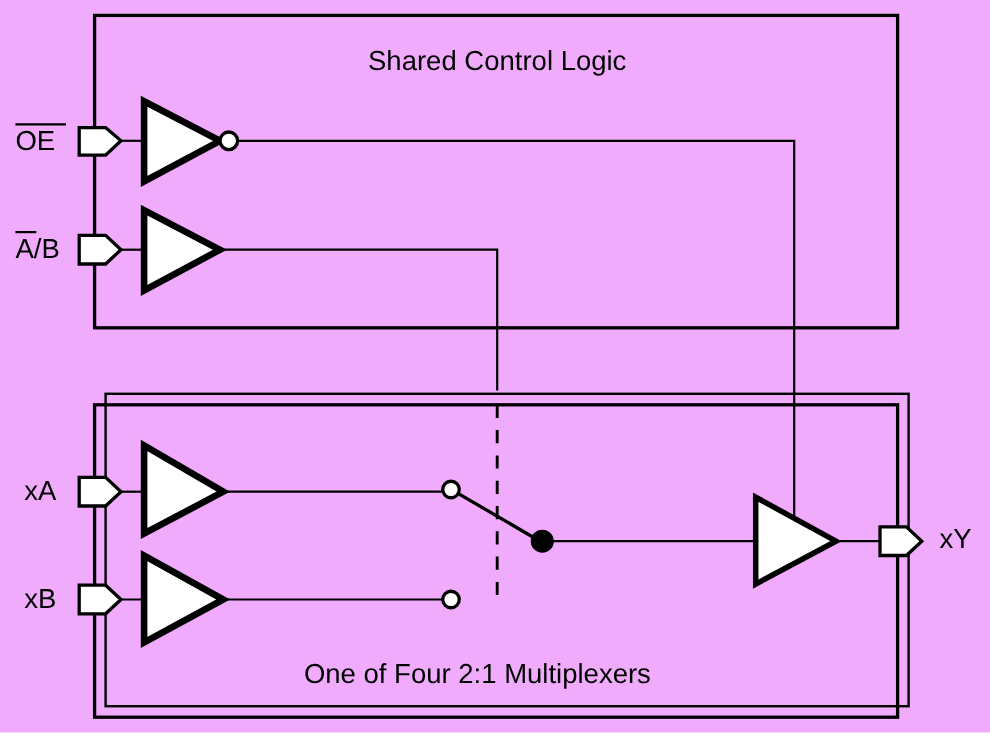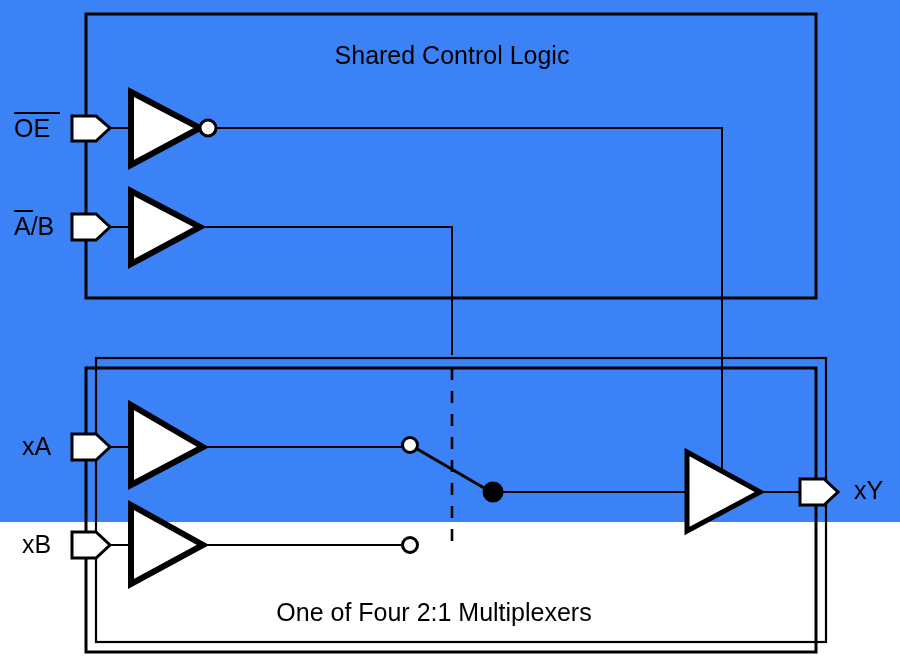--- a/index.html
+++ b/index.html
@@ -9,22 +9,22 @@
   }
   body {
     width: 900px;
     height: 666px;
     font-family: "Liberation Sans", sans-serif;
     overflow: hidden;
   }
   #diagram-root {
     position: relative;
     width: 900px;
-    height: 522px;
-    background: #3b82f6;
+    height: 666px;
+    background: #f0abfc;
   }
   svg.diagram {
     display: block;
     width: 900px;
     height: 666px;
   }
   .box-line {
     fill: none;
     stroke: #000000;
     stroke-width: 3;

